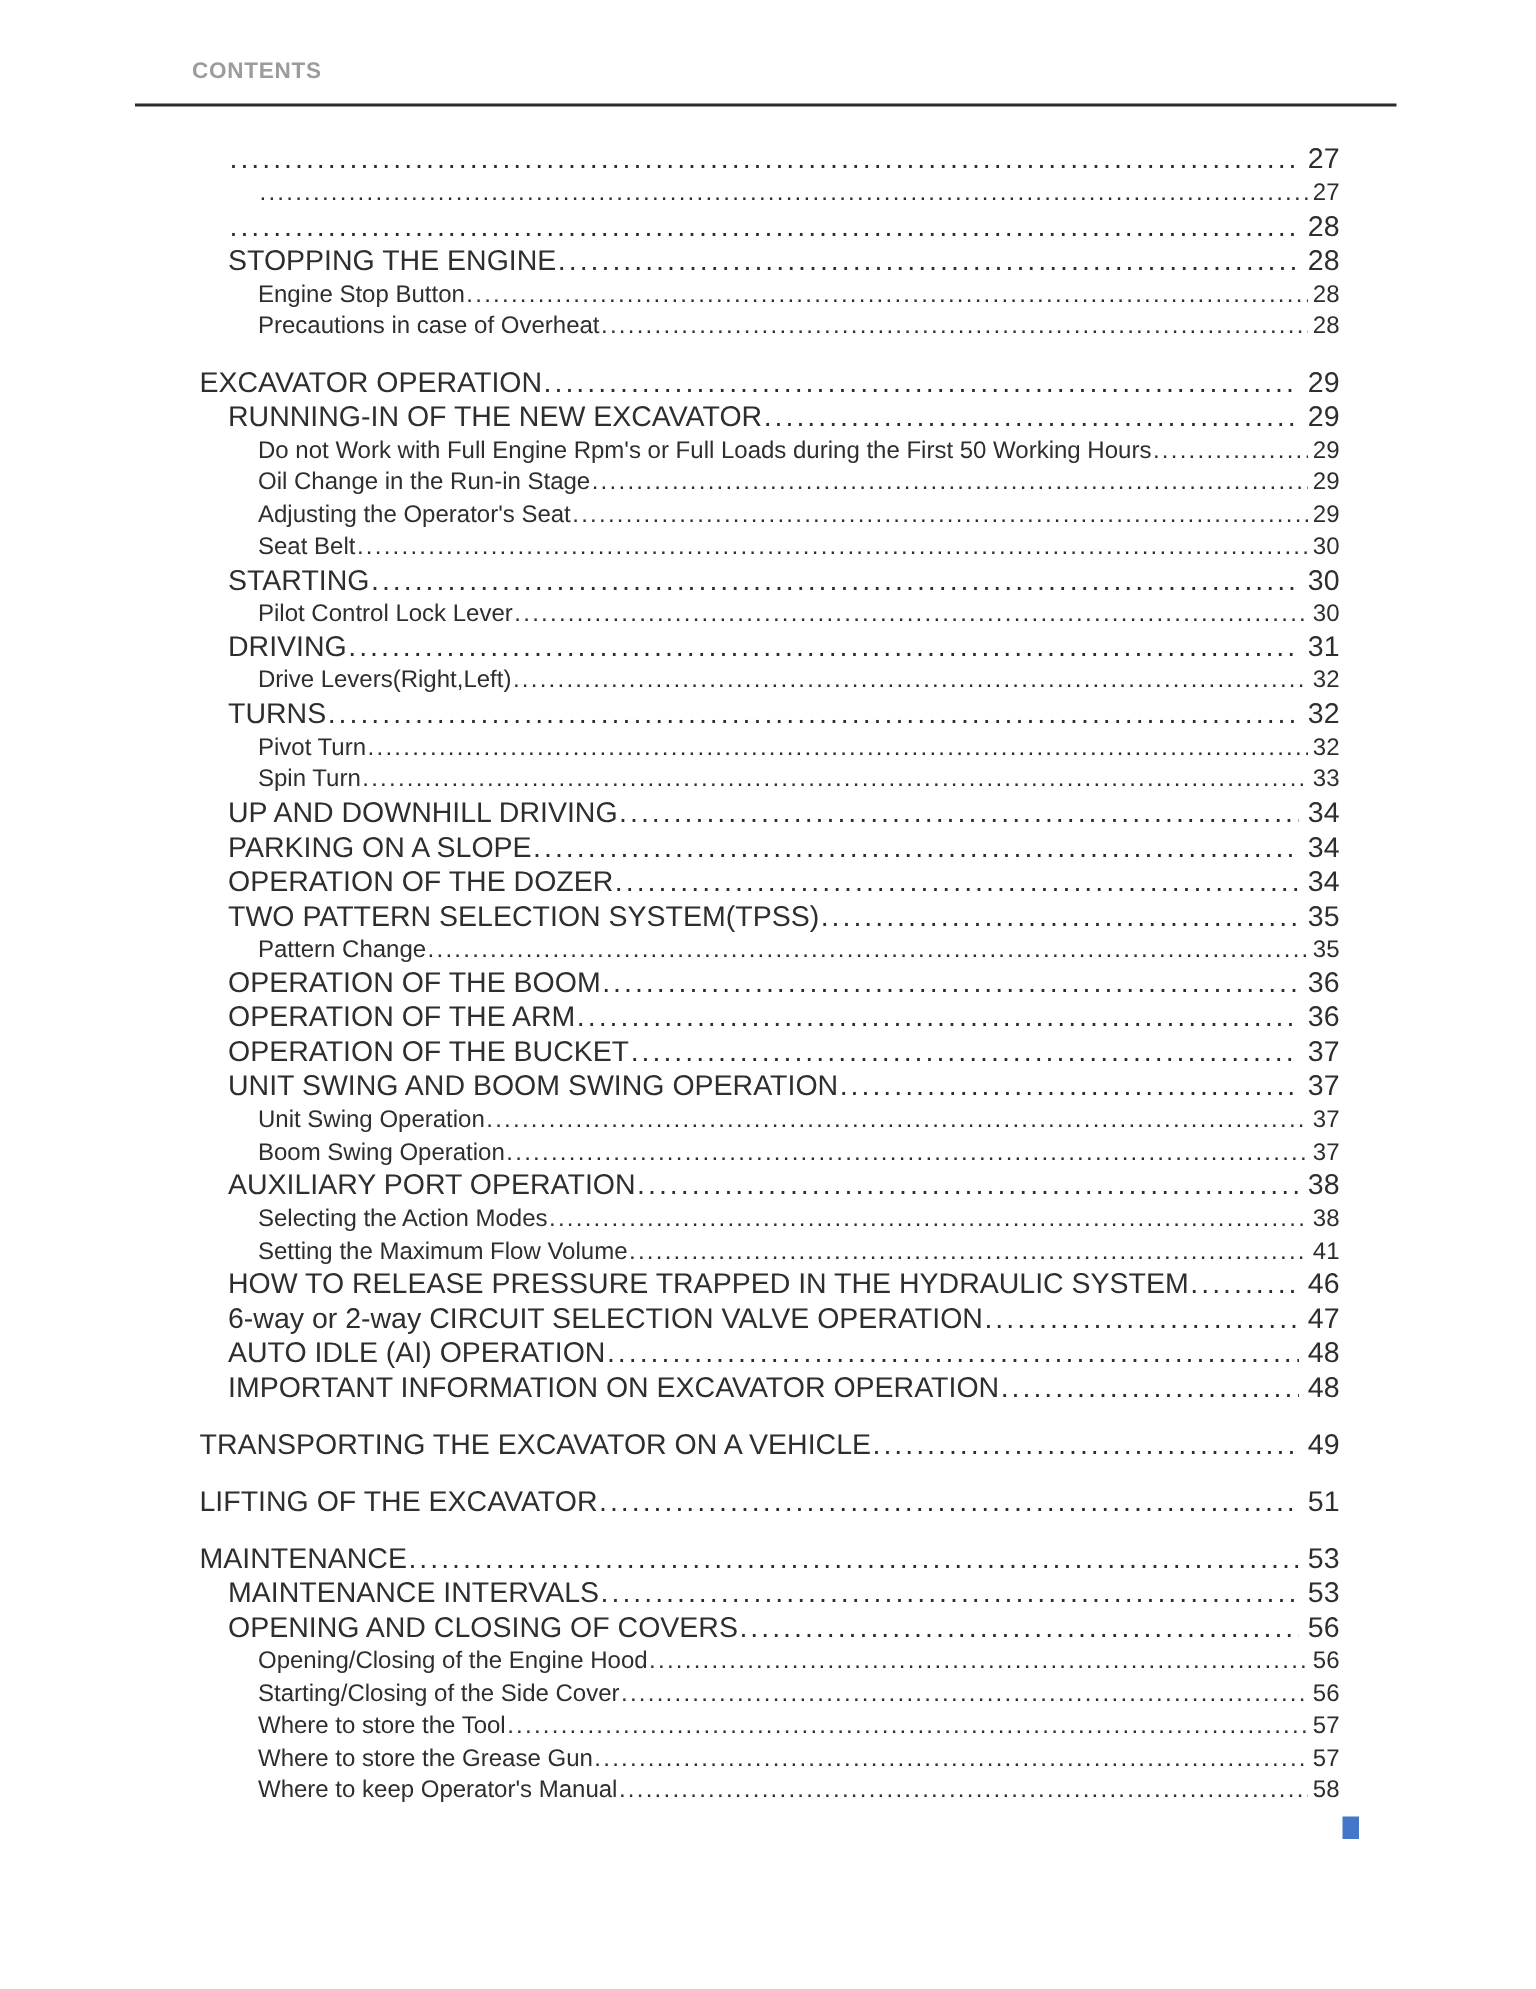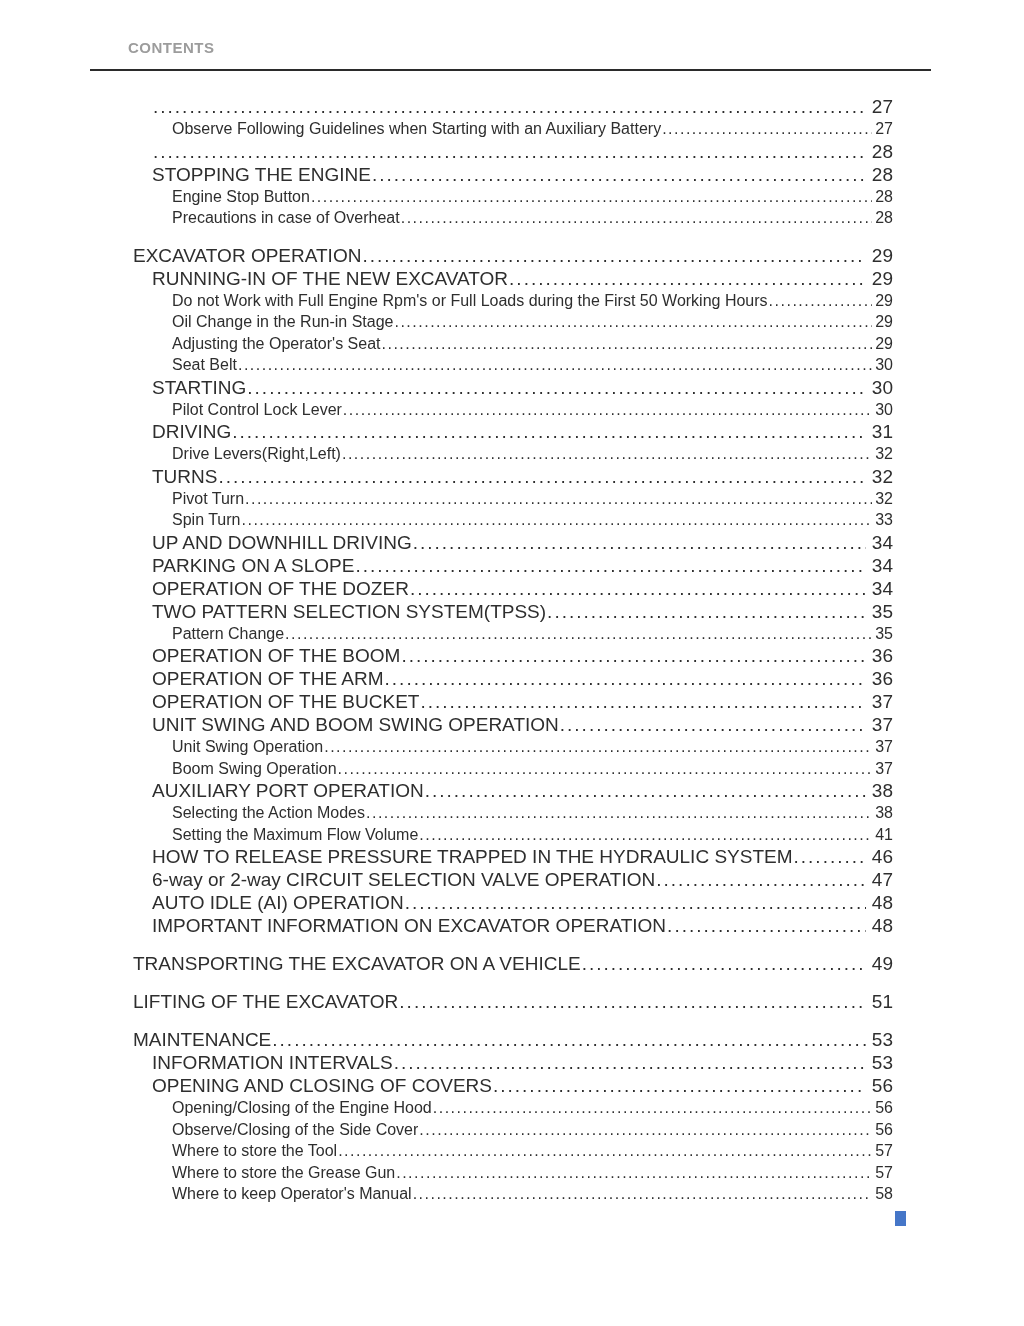--- a/index.html
+++ b/index.html
@@ -100,21 +100,20 @@
 
 <div class="page" style="color: rgb(46, 46, 46);">
   <span class="header-label" style="color: rgb(156, 156, 156);">CONTENTS</span>
   <div class="header-rule" style="background: rgb(43, 43, 43);"></div>
   <div class="toc">
       <div class="row level-1">
         <span class="dots"></span>
         <span class="pageno">27</span>
       </div>
       <div class="row level-2">
-        <span class="title">Observe Following Guidelines when Starting with an Auxiliary Battery</span>
         <span class="dots"></span>
         <span class="pageno">27</span>
       </div>
       <div class="row level-1">
         <span class="dots"></span>
         <span class="pageno">28</span>
       </div>
       <div class="row level-1">
         <span class="title">STOPPING THE ENGINE</span>
         <span class="dots"></span>
@@ -298,36 +297,36 @@
         <span class="dots"></span>
         <span class="pageno">51</span>
       </div>
       <div class="gap"></div>
       <div class="row level-0">
         <span class="title">MAINTENANCE</span>
         <span class="dots"></span>
         <span class="pageno">53</span>
       </div>
       <div class="row level-1">
-        <span class="title">INFORMATION INTERVALS</span>
+        <span class="title">MAINTENANCE INTERVALS</span>
         <span class="dots"></span>
         <span class="pageno">53</span>
       </div>
       <div class="row level-1">
         <span class="title">OPENING AND CLOSING OF COVERS</span>
         <span class="dots"></span>
         <span class="pageno">56</span>
       </div>
       <div class="row level-2">
         <span class="title">Opening/Closing of the Engine Hood</span>
         <span class="dots"></span>
         <span class="pageno">56</span>
       </div>
       <div class="row level-2">
-        <span class="title">Observe/Closing of the Side Cover</span>
+        <span class="title">Starting/Closing of the Side Cover</span>
         <span class="dots"></span>
         <span class="pageno">56</span>
       </div>
       <div class="row level-2">
         <span class="title">Where to store the Tool</span>
         <span class="dots"></span>
         <span class="pageno">57</span>
       </div>
       <div class="row level-2">
         <span class="title">Where to store the Grease Gun</span>

